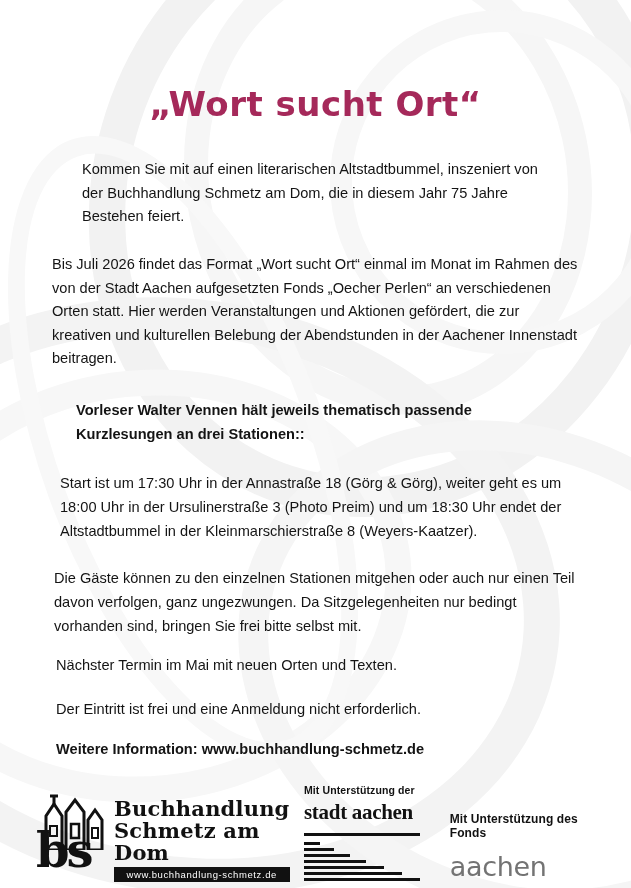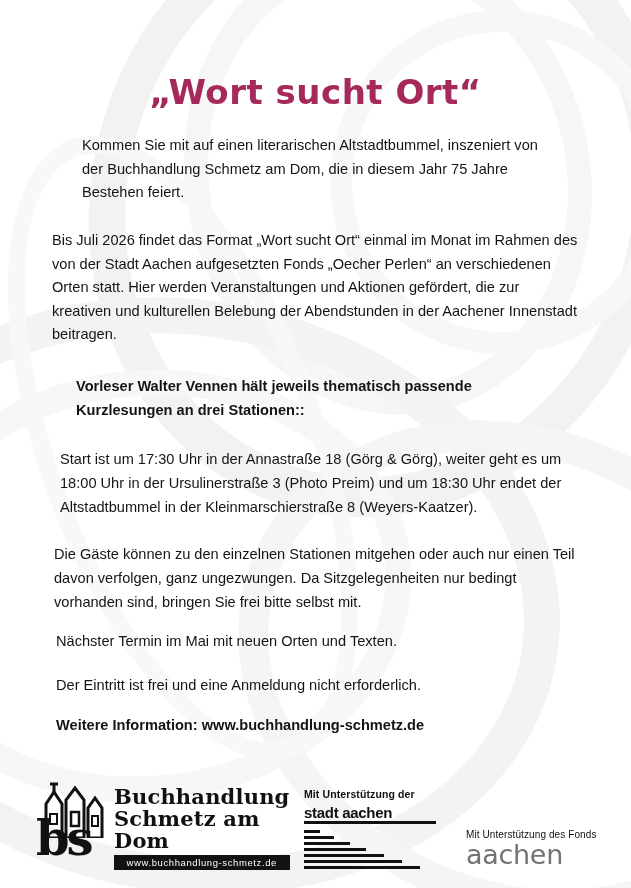--- a/index.html
+++ b/index.html
@@ -81,21 +81,21 @@
     padding: 0 46px;
   }
 
   .title {
     text-align: center;
     color: #a5295a;
     font-family: "DejaVu Sans", sans-serif;
     font-weight: bold;
     font-size: 34px;
     letter-spacing: 0.5px;
-    margin: 0;
+    margin: 12px;
     padding-top: 72px;
     padding-bottom: 6px;
   }
 
   .body-block {
     text-align: left;
     font-size: 14.6px;
     line-height: 1.62;
     color: #141414;
     margin: 0 auto;
@@ -193,26 +193,26 @@
     margin-top: 24px;
   }
   .logo-stadt .cap {
     font-size: 10.5px;
     font-weight: bold;
     color: #111;
     margin-bottom: 4px;
     letter-spacing: 0.1px;
   }
   .logo-stadt .wordmark {
-    font-family: Liberation Sans, sans-serif;
-    font-weight: bold;
-    font-size: 15px;
+    font-family: Liberation Serif, serif;
+    font-weight: bold;
+    font-size: 21px;
     color: #111;
     border-bottom: 3px solid #111;
-    padding-bottom: 0;
+    padding-bottom: 8px;
     letter-spacing: -0.3px;
   }
   .logo-stadt .steps {
     margin-top: 4px;
     height: 44px;
     position: relative;
     overflow: hidden;
   }
   .logo-stadt .steps i {
     position: absolute;
@@ -221,23 +221,24 @@
     height: 3px;
     background: #111;
   }
 
   
   .logo-perlen {
     margin-left: 30px;
     padding-bottom: 4px;
   }
   .logo-perlen .cap {
-    font-size: 10px;
-    font-weight: normal;
-    color: #111;
+    font-size: 12px;
+    font-weight: bold;
+    color: #111;
+    margin-bottom: 12px;
     letter-spacing: 0.1px;
   }
   .logo-perlen .word1 {
     font-family: "DejaVu Sans", sans-serif;
     font-weight: bold;
     font-size: 29px;
     line-height: 1;
     color: #a5295a;
     letter-spacing: -0.5px;
   }

